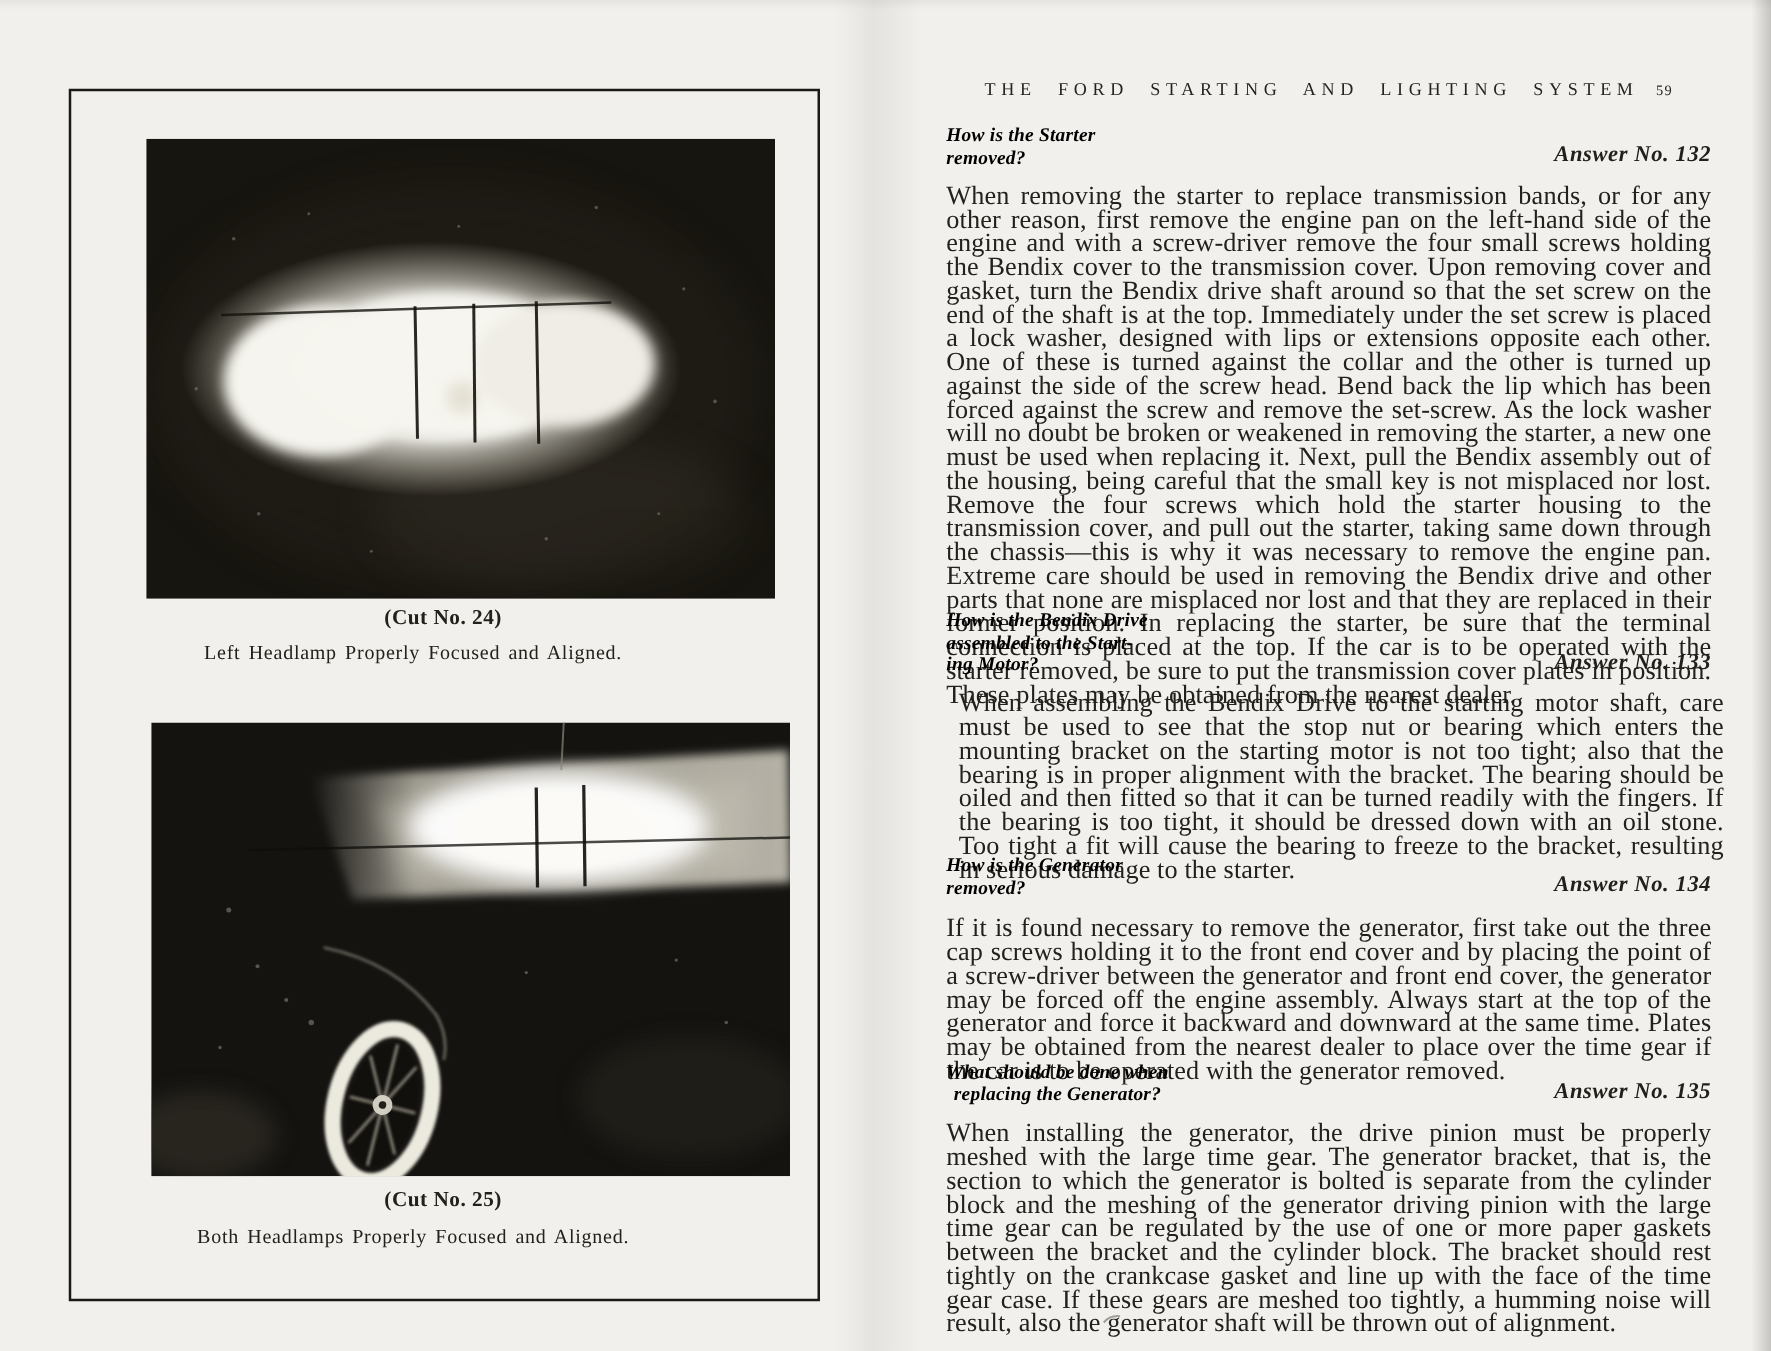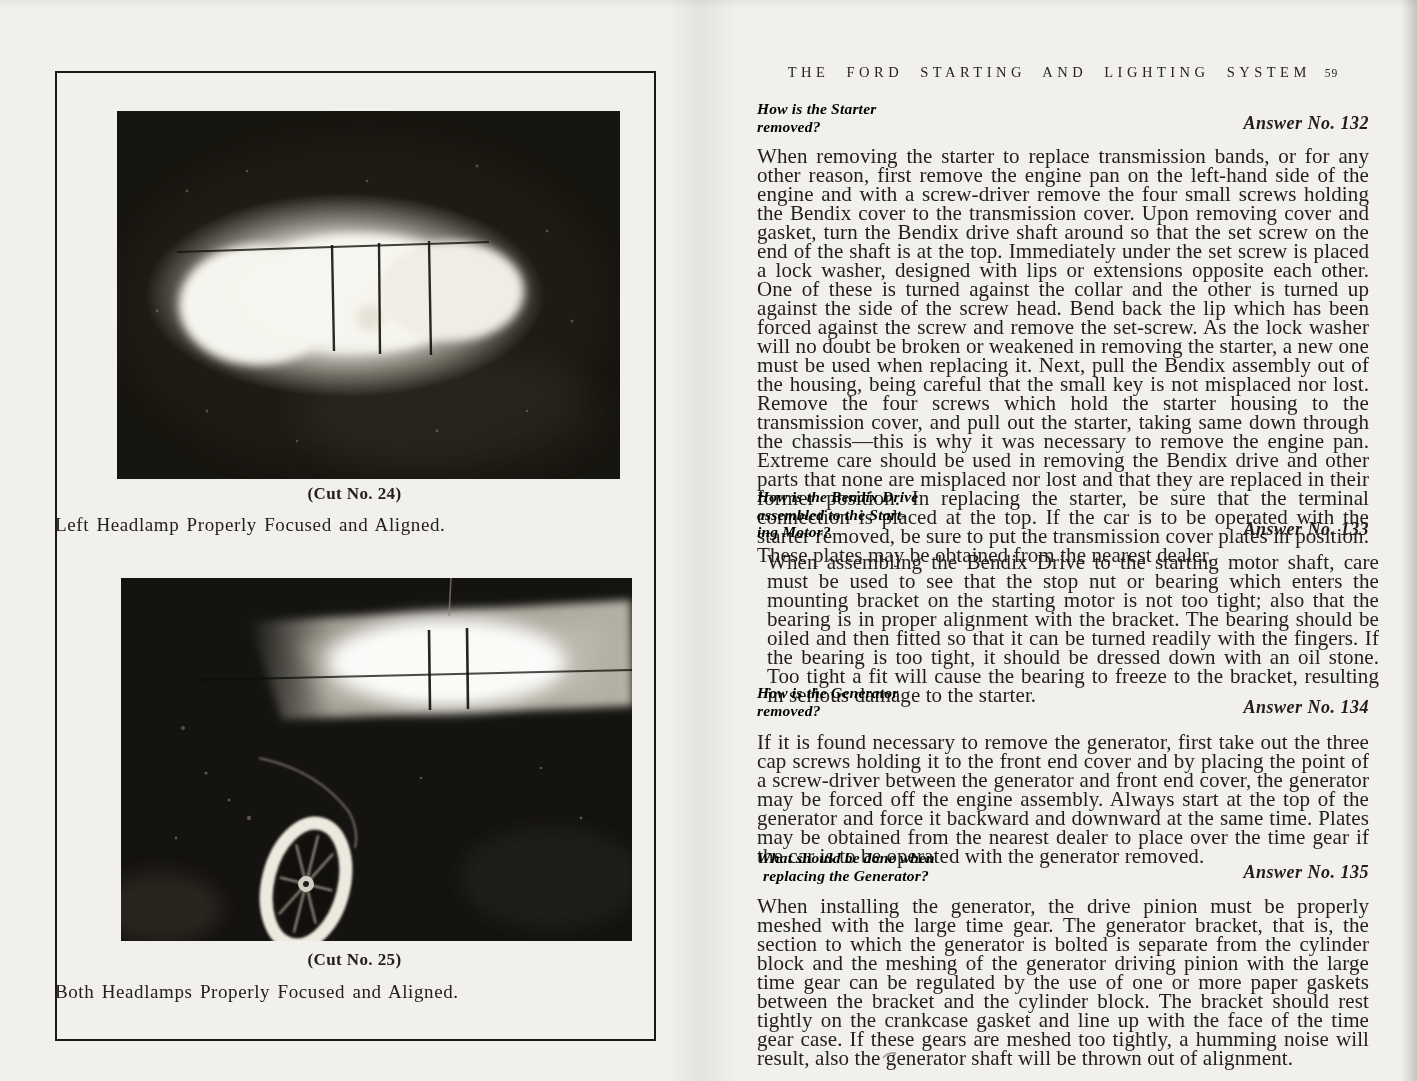--- a/index.html
+++ b/index.html
@@ -22,22 +22,22 @@
 
   
   .figure-frame{position:absolute;left:55px;top:71px;width:597px;height:966px;
     border:2px solid #1c1a16;background:transparent;}
   .photo{position:absolute;display:block;}
   .photo svg{display:block;width:100%;height:100%;}
   #photo-1{left:117px;top:111px;width:503px;height:368px;}
   #photo-2{left:121px;top:578px;width:511px;height:363px;}
   .caption-cut{position:absolute;left:55px;width:599px;text-align:center;
     font-size:17px;font-weight:bold;letter-spacing:.4px;color:#232119;}
-  .caption-text{position:absolute;left:55px;width:551px;text-align:left;
-    font-size:19px;letter-spacing:.6px;word-spacing:2px;color:#232119;}
+  .caption-text{position:absolute;left:55px;width:551px;text-align:center;
+    font-size:16px;letter-spacing:.6px;word-spacing:2px;color:#232119;}
   #cap1-cut{top:484px;}
   #cap1-text{top:514px;}
   #cap2-cut{top:950px;}
   #cap2-text{top:981px;}
 
   
   .right-page{position:absolute;left:757px;top:0;width:612px;height:1081px;}
   .running-head{position:absolute;top:64px;left:0;width:100%;text-align:center;
     font-size:14.5px;letter-spacing:4.5px;word-spacing:9px;color:#27241f;white-space:nowrap;}
   .running-head .folio{font-size:11.5px;letter-spacing:1px;margin-left:14px;}

